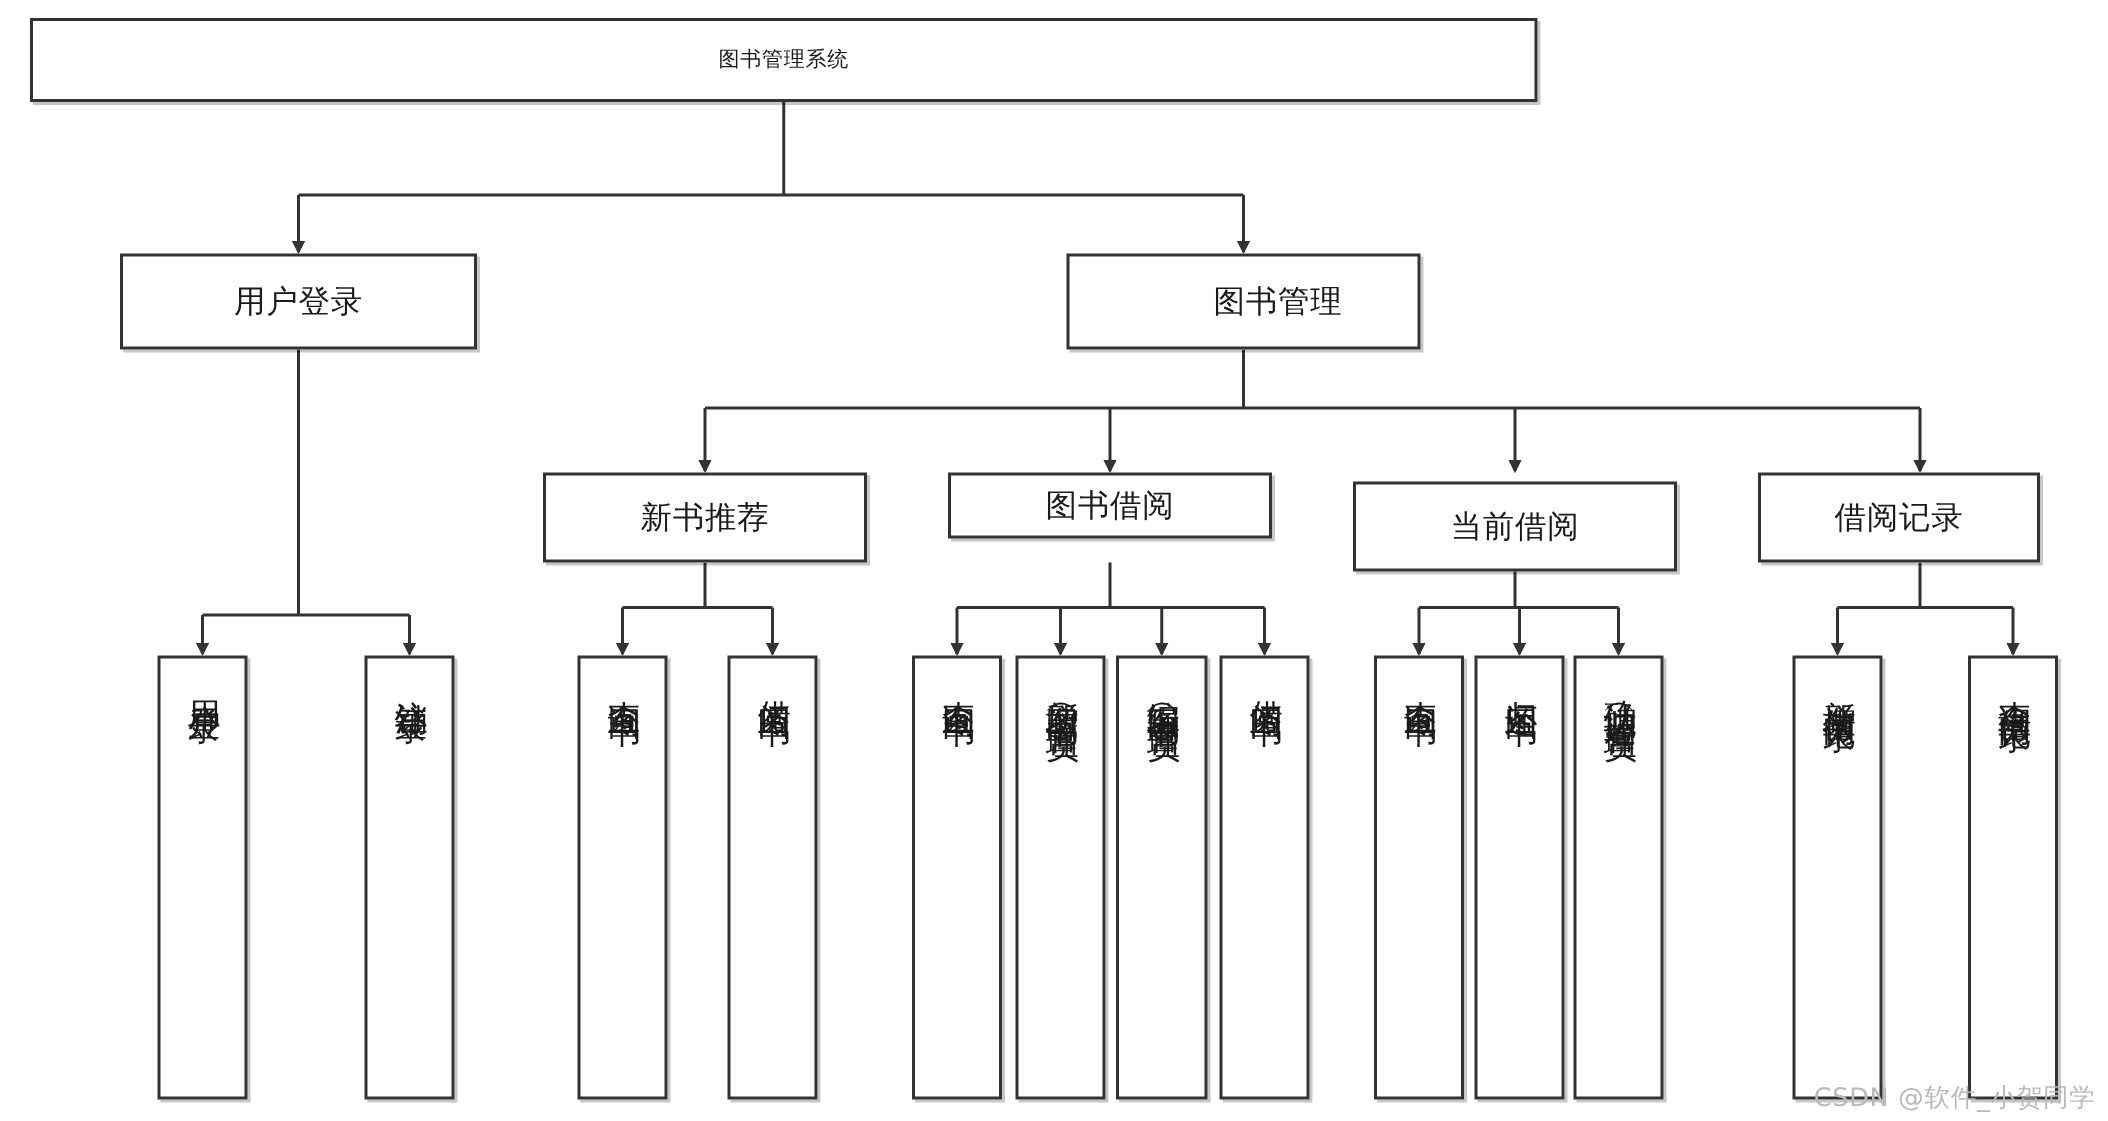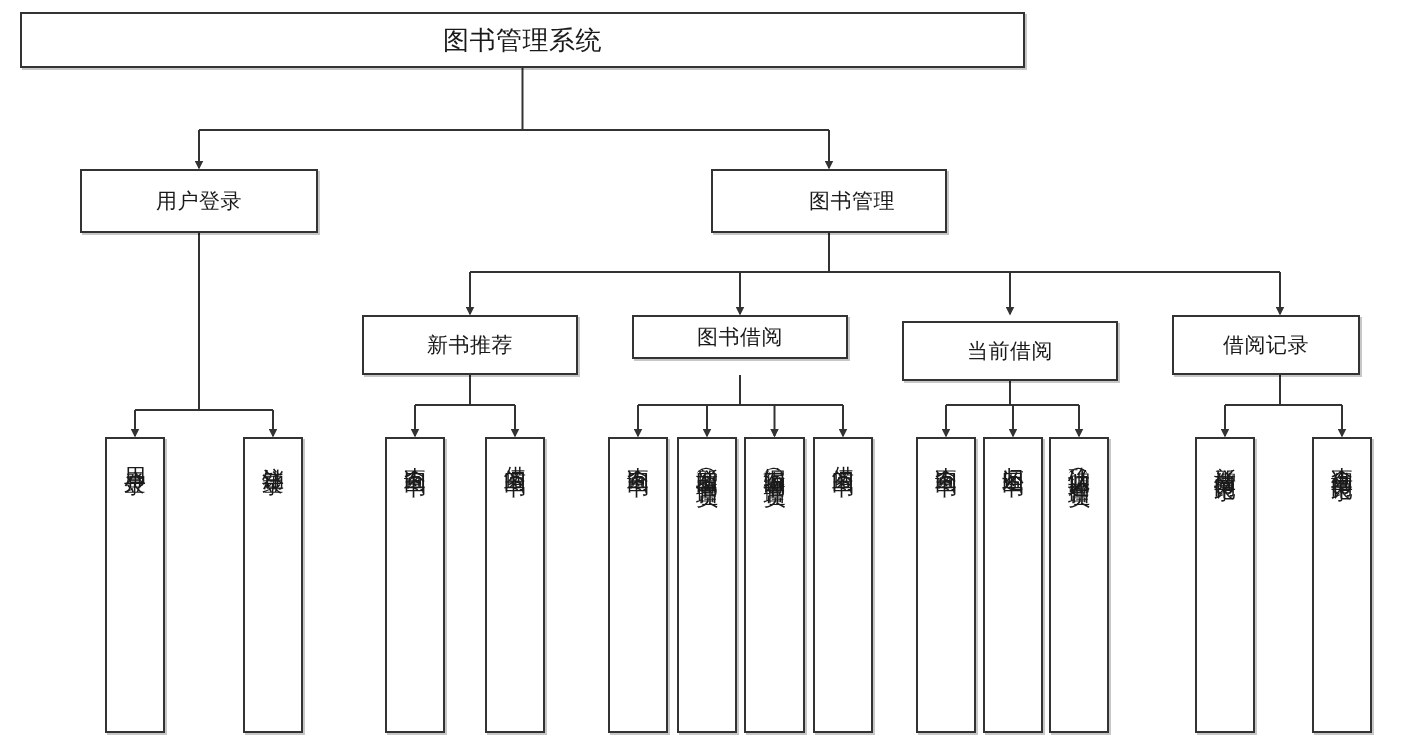--- a/index.html
+++ b/index.html
@@ -42,21 +42,21 @@
     display: block;
     text-align: center;
     line-height: 1.18;
     letter-spacing: 0.5px;
   }
   
   .node.horiz .label {
     writing-mode: horizontal-tb;
     font-size: 21px;
   }
-  .node.root .label { font-size: 26px; }
+  .node.root .label { font-size: 14px; }
   
   .node.vert {
     align-items: flex-start;
     justify-content: center;
     padding-top: 10px;
   }
   .node.vert .label {
     writing-mode: vertical-rl;
     text-orientation: upright;
     font-size: 22px;
@@ -180,13 +180,14 @@
         <span class="label">确认归还（管理员）</span>
       </div>
       <div class="node vert" style="left: 1195px; top: 437px; width: 60px; height: 296px;">
         <span class="label">新增借阅记录</span>
       </div>
       <div class="node vert" style="left: 1312px; top: 437px; width: 60px; height: 296px;">
         <span class="label">查询借阅记录</span>
       </div>
     </div>
 
+  <div id="watermark">CSDN @软件_小贺同学</div>
 </div>
 
 </body></html>

